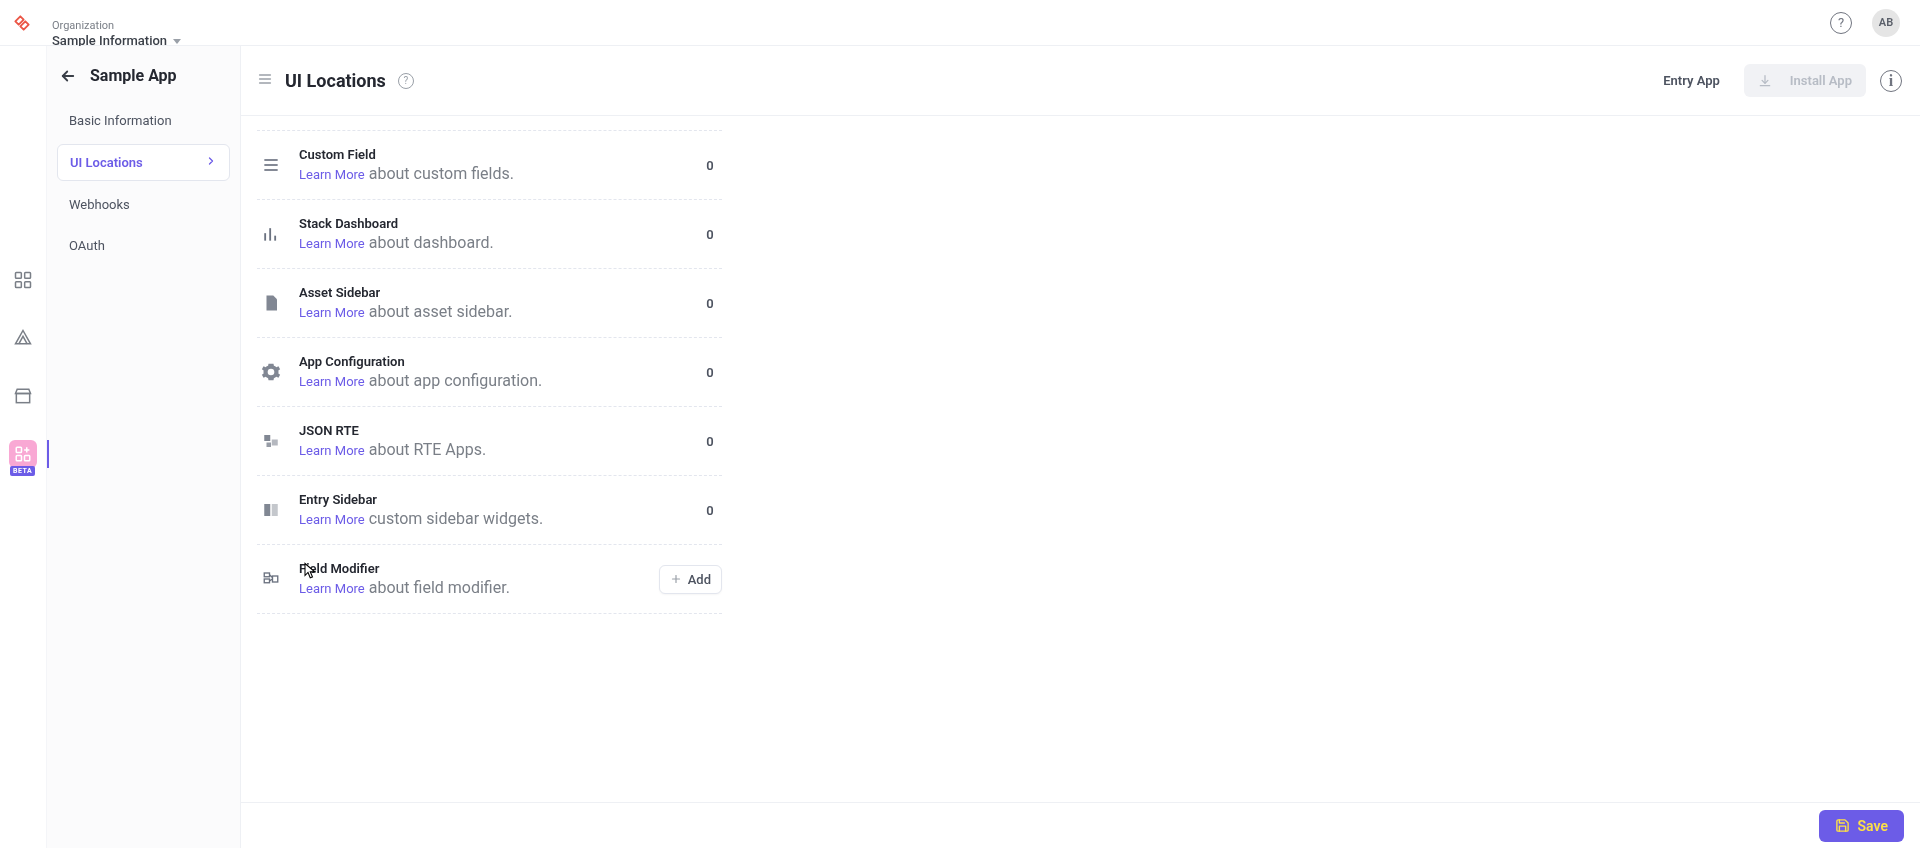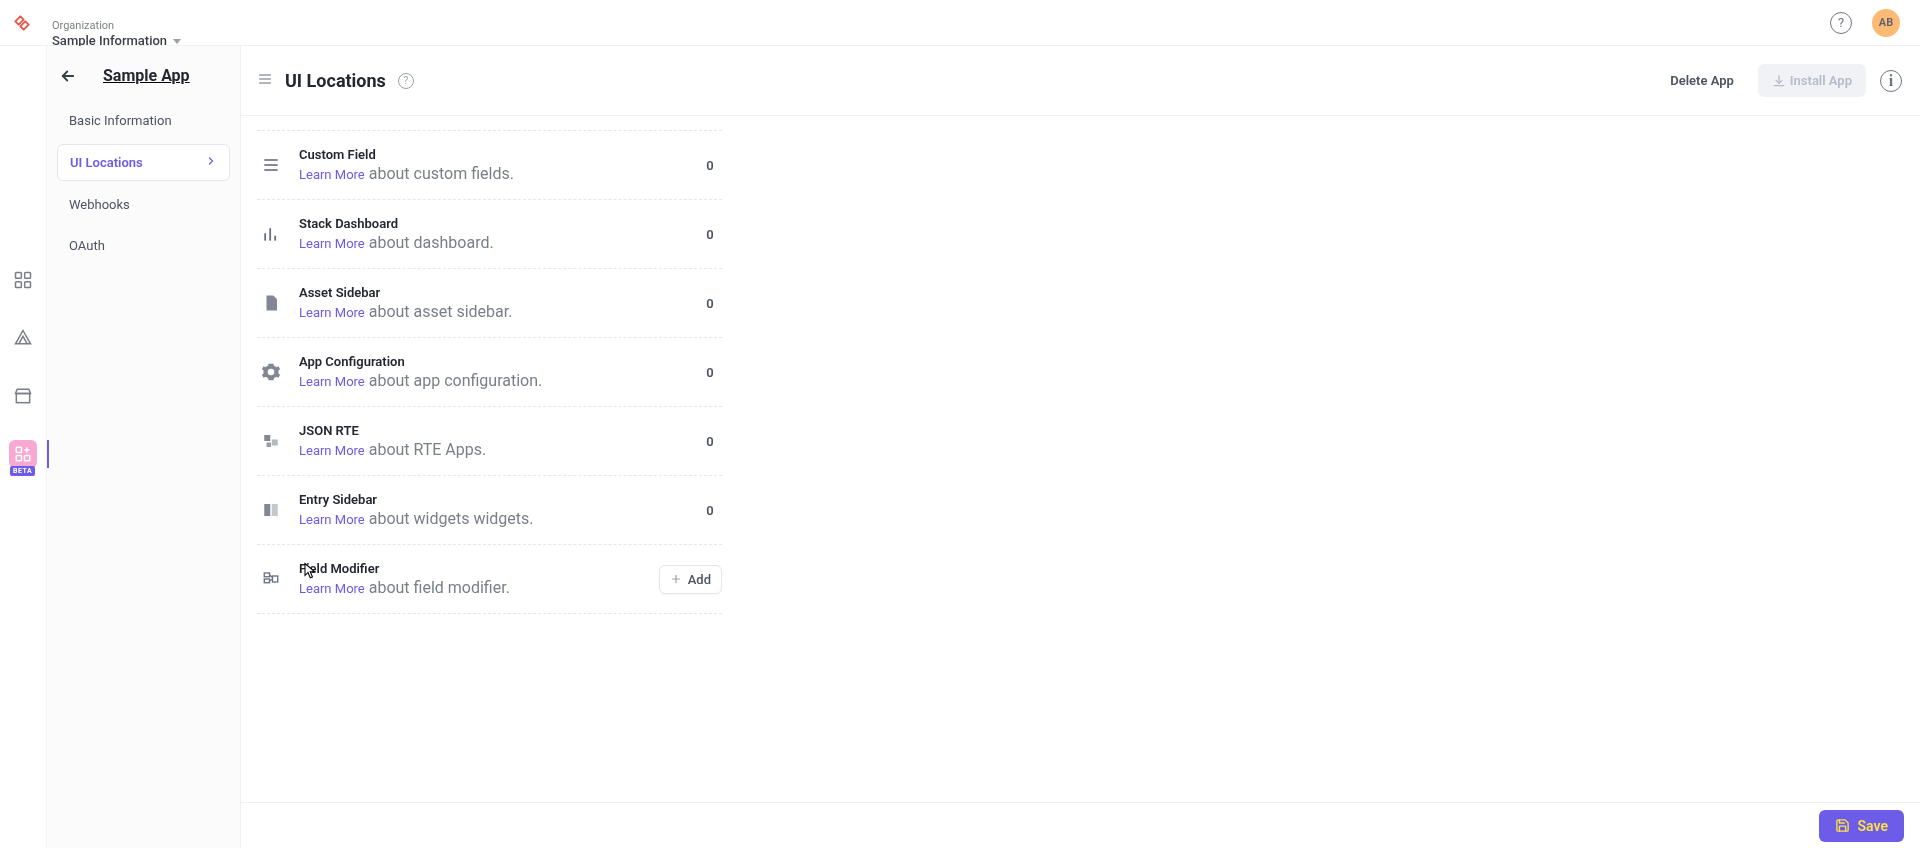--- a/index.html
+++ b/index.html
@@ -76,21 +76,21 @@
       align-items: center;
       justify-content: center;
       font-size: 13px;
       color: #717580;
       cursor: pointer;
     }
     .avatar {
       width: 28px;
       height: 28px;
       border-radius: 50%;
-      background: #fdba74;
+      background: #e5e5e5;
       display: flex;
       align-items: center;
       justify-content: center;
       font-size: 11px;
       font-weight: 600;
       color: #5b606a;
       cursor: pointer;
     }
 
     
@@ -151,23 +151,22 @@
     .sidebar {
       width: 194px;
       min-width: 194px;
       background: #fbfbfc;
       border-right: 1px solid #eef0f4;
       padding: 20px 10px;
     }
     .sidebar-header {
       display: flex;
       align-items: center;
-      gap: 26px;
+      gap: 13px;
       padding: 0 6px 18px 2px;
-      text-decoration: underline;
     }
     .back-arrow {
       width: 18px;
       height: 18px;
       color: #3a3f48;
       cursor: pointer;
     }
     .sidebar-title {
       font-size: 16px;
       font-weight: 700;
@@ -245,21 +244,21 @@
       font-size: 13px;
       font-weight: 600;
       color: #4d5360;
       cursor: pointer;
       padding: 8px 10px;
       border-radius: 6px;
     }
     .btn-disabled {
       display: flex;
       align-items: center;
-      gap: 4px;
+      gap: 18px;
       background: #f1f2f5;
       border: none;
       font-size: 13px;
       font-weight: 600;
       color: #b7bcc5;
       padding: 9px 14px;
       border-radius: 6px;
       cursor: not-allowed;
     }
     .info-lg {
@@ -471,21 +470,21 @@
           <svg width="16" height="16" viewBox="0 0 24 24" fill="none" stroke="currentColor" stroke-width="2.4" stroke-linecap="round">
               <line x1="4" y1="6" x2="20" y2="6"></line>
               <line x1="4" y1="12" x2="20" y2="12"></line>
               <line x1="4" y1="18" x2="20" y2="18"></line>
             </svg>
         </div>
         <div class="page-title">UI Locations</div>
         <div class="info-sm">?</div>
       </div>
       <div class="content-header-right">
-        <button class="btn-text">Delete App</button>
+        <button class="btn-text">Entry App</button>
         <button class="btn-disabled">
           <svg width="14" height="14" viewBox="0 0 24 24" fill="none" stroke="currentColor" stroke-width="2.2" stroke-linecap="round" stroke-linejoin="round">
               <path d="M12 3v12"></path>
               <path d="M7 11l5 5 5-5"></path>
               <path d="M4 20h16"></path>
             </svg>
           <span>Install App</span>
         </button>
         <div class="info-lg">i</div>
       </div>
@@ -567,21 +566,21 @@
 
         <div class="ui-row">
           <div class="ui-icon">
             <svg width="18" height="18" viewBox="0 0 24 24" fill="currentColor">
                 <rect x="3" y="4" width="8" height="16" opacity="0.85"></rect>
                 <rect x="13" y="4" width="8" height="16" opacity="0.4"></rect>
               </svg>
           </div>
           <div class="ui-text">
             <div class="ui-title">Entry Sidebar</div>
-            <div><span class="ui-sub">Learn More</span><span class="ui-sub-label"> about widgets widgets.</span></div>
+            <div><span class="ui-sub">Learn More</span><span class="ui-sub-label"> custom sidebar widgets.</span></div>
           </div>
           <div class="count">0</div>
         </div>
 
         <div class="ui-row">
           <div class="ui-icon">
             <svg width="18" height="18" viewBox="0 0 24 24" fill="none" stroke="currentColor" stroke-width="1.8">
                 <rect x="3" y="4" width="7" height="5"></rect>
                 <rect x="3" y="12" width="7" height="5"></rect>
                 <rect x="14" y="8" width="7" height="8"></rect>

